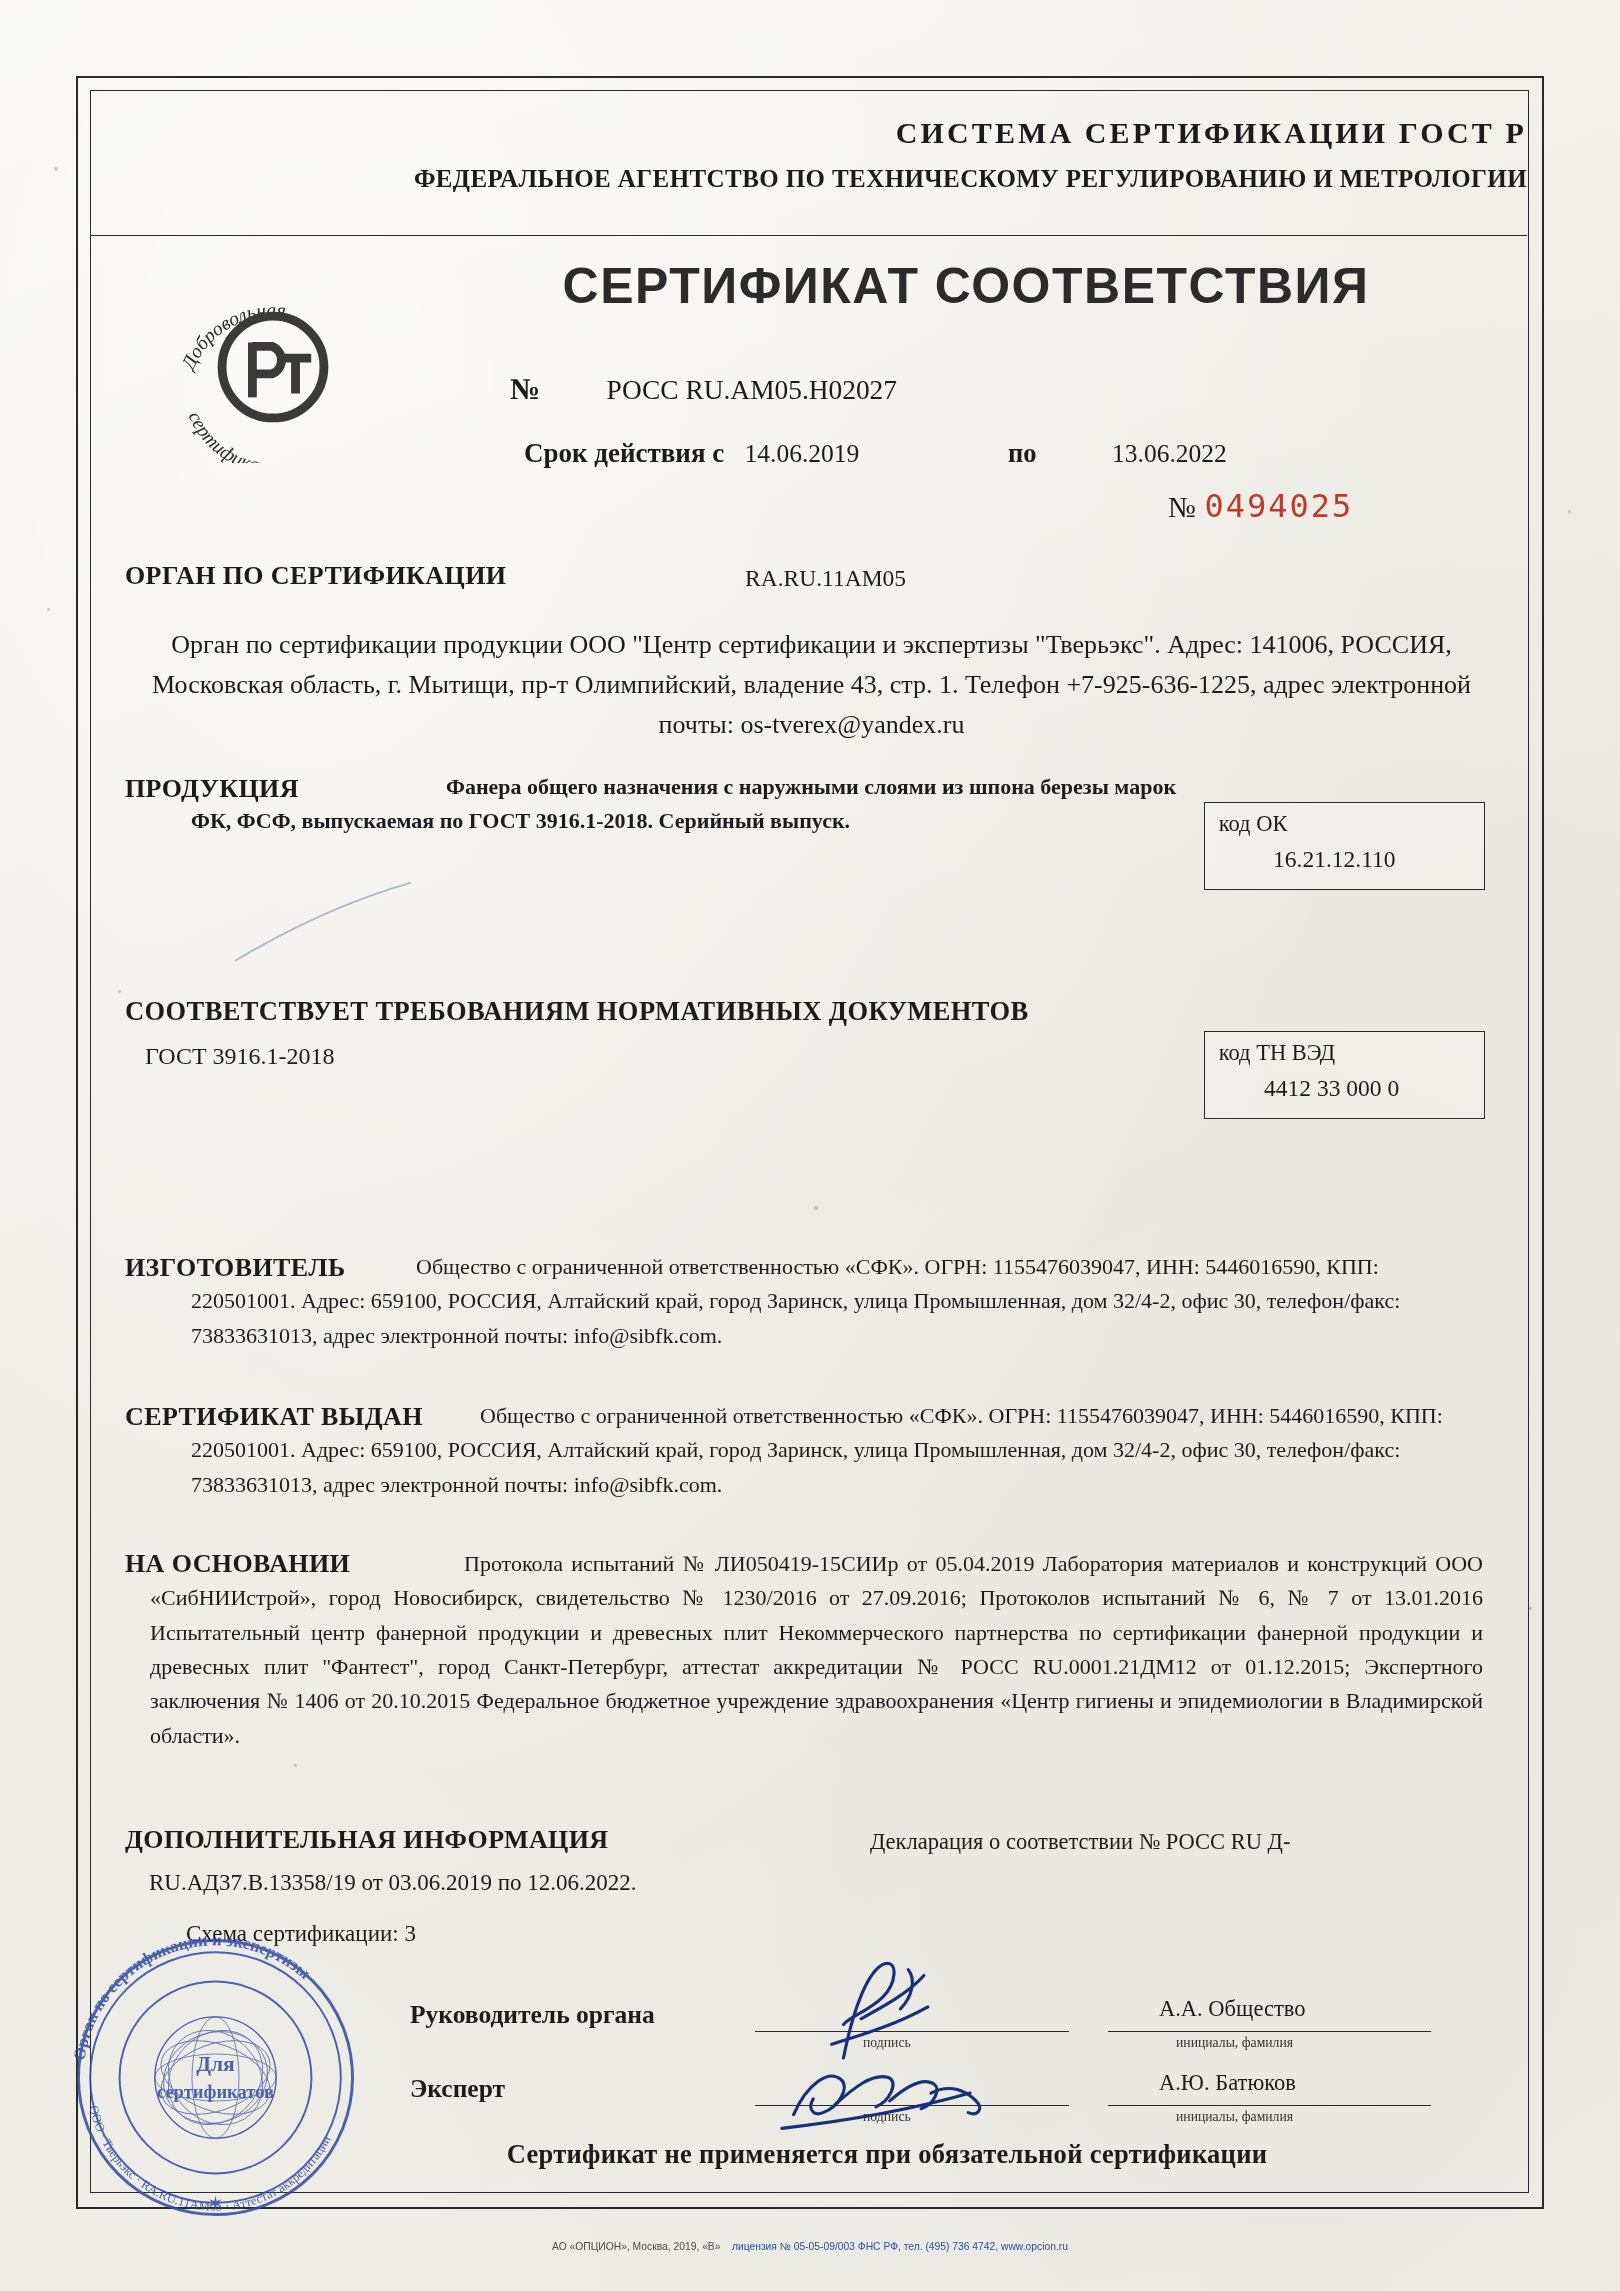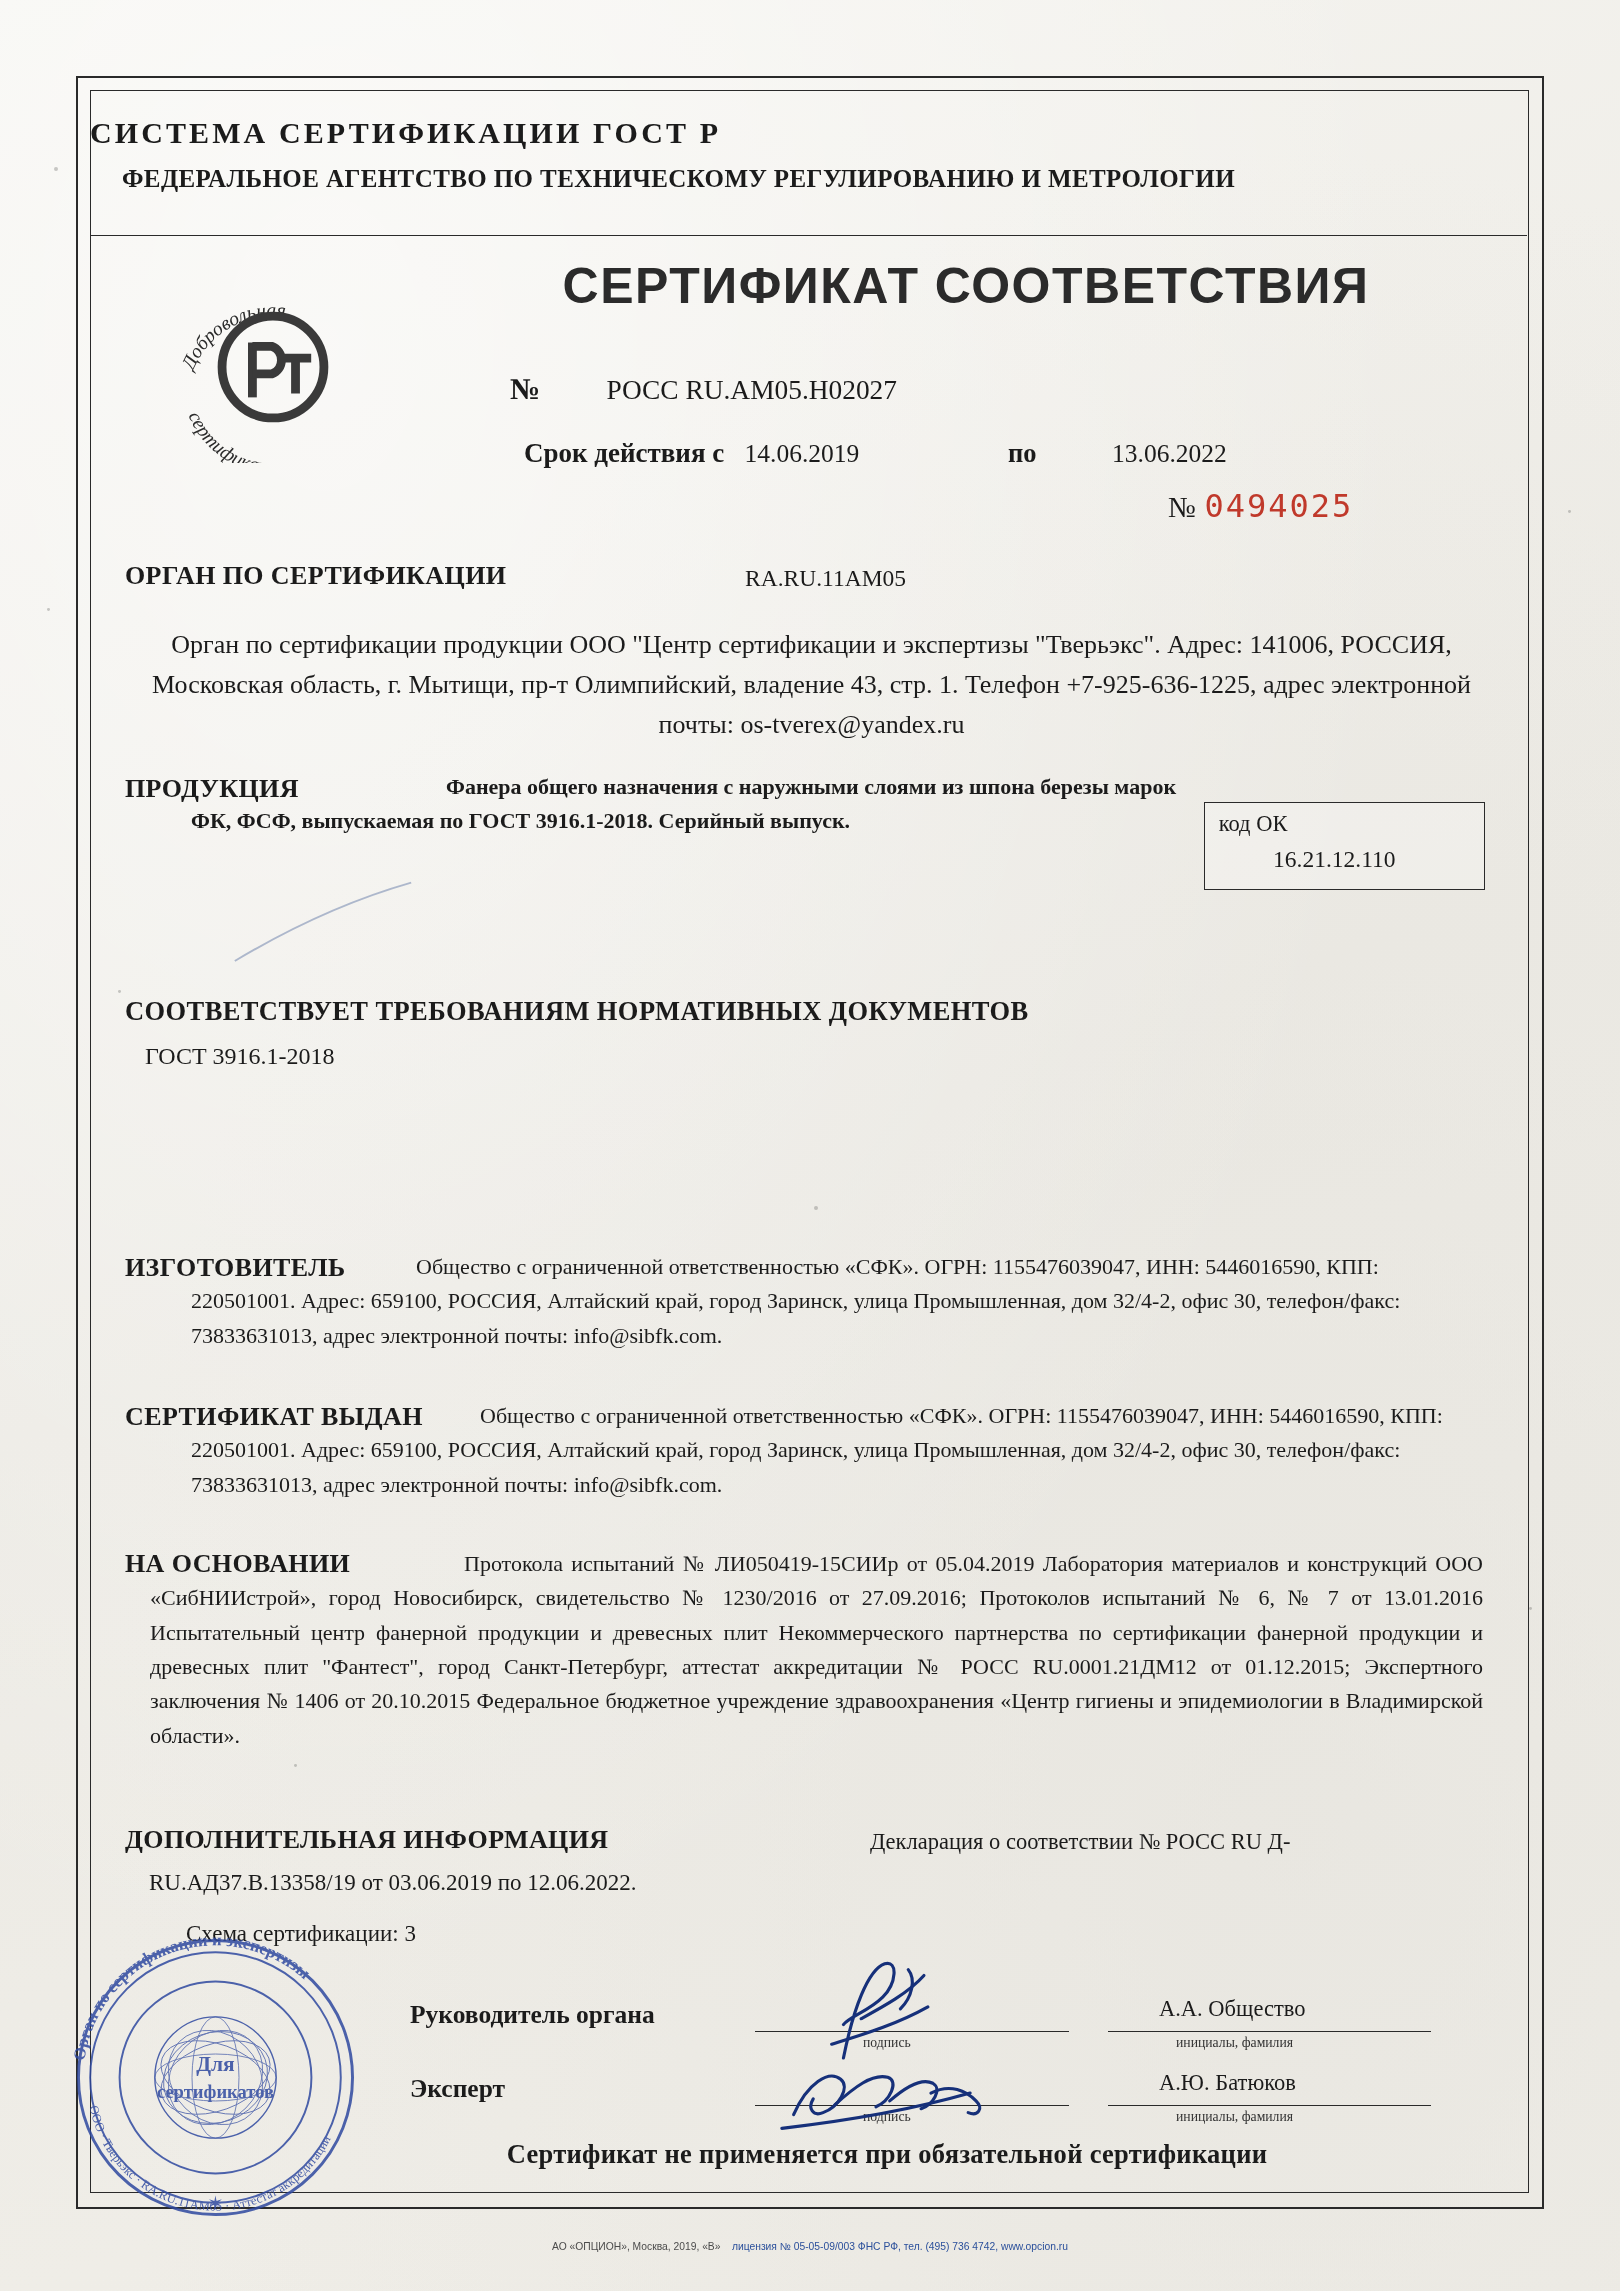--- a/index.html
+++ b/index.html
@@ -48,21 +48,21 @@
     width: 1437px;
     height: 2101px;
     border: 1px solid #2a2a2a;
   }
 
   .hdr-block {
     position: absolute;
     left: 90px;
     top: 90px;
     width: 1437px;
-    text-align: left;
+    text-align: right;
   }
   .hdr-line1 {
     font-size: 30px;
     letter-spacing: 3.1px;
     font-weight: bold;
     margin-top: 25.5px;
     font-family: "Liberation Serif", serif;
   }
   .hdr-line2 {
     font-size: 25px;
@@ -365,20 +365,24 @@
   <div class="prod-text">Фанера общего назначения с наружными слоями из шпона березы марок ФК, ФСФ, выпускаемая по ГОСТ 3916.1-2018. Серийный выпуск.</div>
 
   <div class="box-ok">
     <div class="b-label">код ОК</div>
     <div class="b-val">16.21.12.110</div>
   </div>
 
   <div class="sect-label conf-label">СООТВЕТСТВУЕТ ТРЕБОВАНИЯМ НОРМАТИВНЫХ ДОКУМЕНТОВ</div>
   <div class="conf-value">ГОСТ 3916.1-2018</div>
 
+  <div class="box-tn">
+    <div class="b-label">код ТН ВЭД</div>
+    <div class="b-val">4412 33 000 0</div>
+  </div>
 
   <div class="sect-label maker-label">ИЗГОТОВИТЕЛЬ</div>
   <div class="maker-text">Общество с ограниченной ответственностью «СФК». ОГРН: 1155476039047, ИНН: 5446016590, КПП: 220501001. Адрес: 659100, РОССИЯ, Алтайский край, город Заринск,  улица Промышленная, дом 32/4-2, офис 30, телефон/факс: 73833631013, адрес электронной почты: info@sibfk.com.</div>
 
   <div class="sect-label issued-label">СЕРТИФИКАТ ВЫДАН</div>
   <div class="issued-text">Общество с ограниченной ответственностью «СФК». ОГРН: 1155476039047, ИНН: 5446016590, КПП: 220501001. Адрес: 659100, РОССИЯ, Алтайский край, город Заринск,  улица Промышленная, дом 32/4-2, офис 30, телефон/факс: 73833631013, адрес электронной почты: info@sibfk.com.</div>
 
   <div class="sect-label basis-label">НА ОСНОВАНИИ</div>
   <div class="basis-text">Протокола испытаний № ЛИ050419-15СИИр от 05.04.2019 Лаборатория материалов и конструкций ООО «СибНИИстрой», город Новосибирск, свидетельство № 1230/2016 от 27.09.2016; Протоколов испытаний № 6, № 7 от 13.01.2016 Испытательный центр фанерной продукции и древесных плит Некоммерческого партнерства по сертификации фанерной продукции и древесных плит "Фантест", город Санкт-Петербург, аттестат аккредитации № РОСС RU.0001.21ДМ12 от 01.12.2015;  Экспертного заключения № 1406 от 20.10.2015 Федеральное бюджетное учреждение здравоохранения «Центр гигиены и эпидемиологии в Владимирской области».</div>
 

